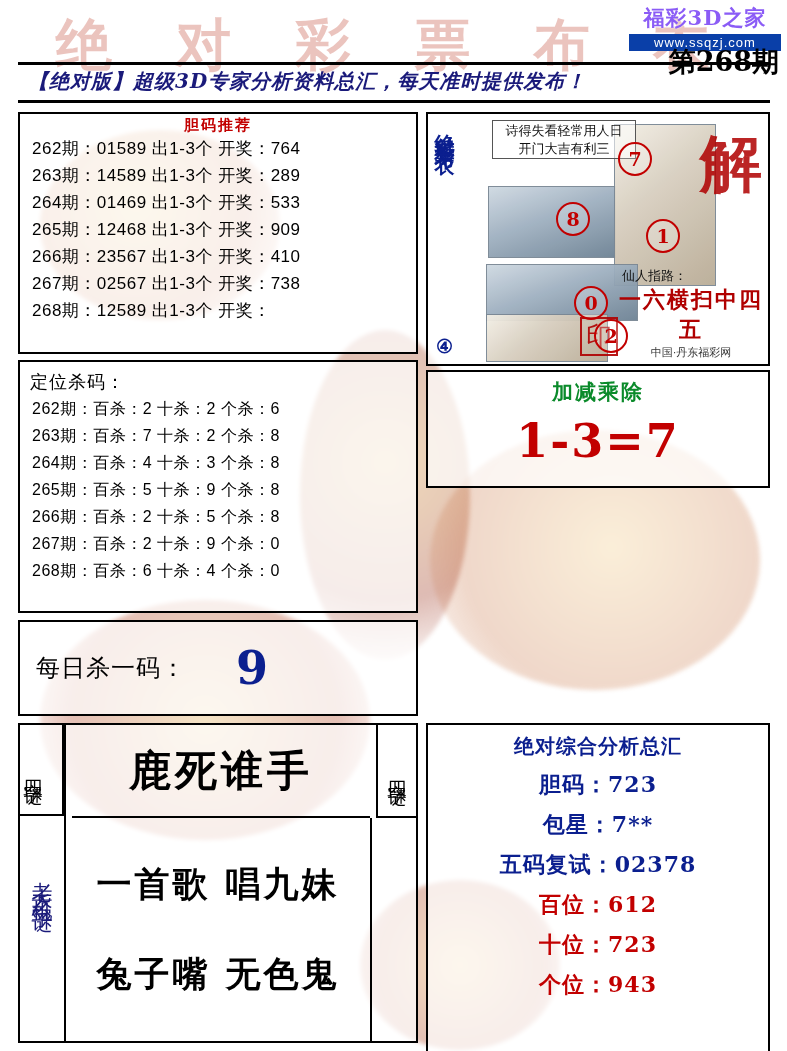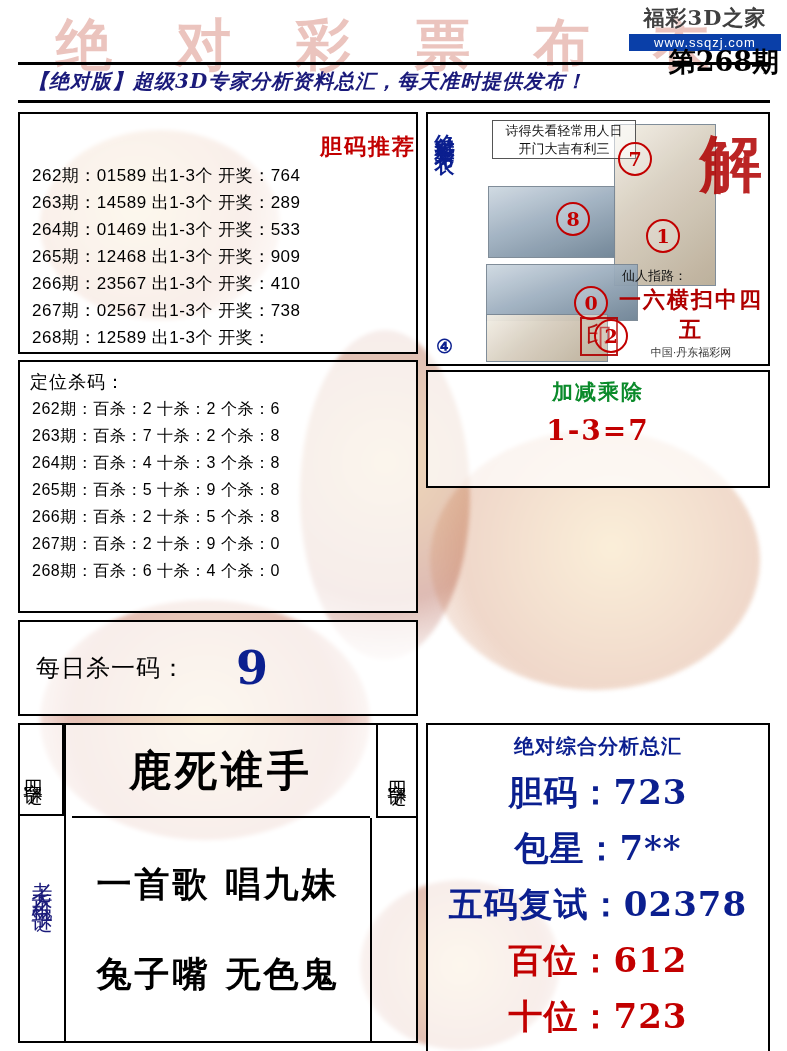--- a/index.html
+++ b/index.html
@@ -46,21 +46,21 @@
     top: 4px;
     right: 6px;
     width: 152px;
     text-align: center;
     z-index: 5;
   }
   .logo-main {
     font-family: "DejaVu Serif", serif;
     font-size: 21px;
     font-weight: bold;
-    color: #404040;
+    color: #8b5cf6;
     letter-spacing: 1px;
     text-shadow: 0 0 2px #fff;
   }
   .logo-url {
     background: #0a3fa8;
     color: #fff;
     font-size: 13px;
     letter-spacing: 1px;
     padding: 1px 0;
     margin-top: 2px;
@@ -105,26 +105,26 @@
     position: absolute;
     border: 2px solid #000;
     background: rgba(255,255,255,0.72);
     box-sizing: border-box;
     z-index: 3;
   }
 
   
   #panel-dan { left: 18px; top: 112px; width: 400px; height: 242px; }
   .dan-title {
-    text-align: right;
-    font-family: "DejaVu Serif", serif;
-    font-size: 22px;
+    text-align: center;
+    font-family: "DejaVu Serif", serif;
+    font-size: 15px;
     font-weight: bold;
     color: #c20000;
-    margin-top: 18px;
+    margin-top: 2px;
     letter-spacing: 2px;
   }
   .dan-row {
     font-size: 17px;
     color: #000;
     padding: 2px 0 2px 12px;
     white-space: nowrap;
     letter-spacing: .5px;
   }
 
@@ -322,41 +322,41 @@
     font-family: "DejaVu Serif", serif;
     font-size: 21px;
     font-weight: bold;
     color: #0a8a2a;
     margin-top: 6px;
     letter-spacing: 2px;
   }
   .jjcc-eq {
     text-align: center;
     font-family: "DejaVu Serif", serif;
-    font-size: 28px;
+    font-size: 46px;
     font-weight: bold;
     color: #c20000;
     margin-top: 8px;
     letter-spacing: 2px;
   }
 
   #panel-sum { left: 426px; top: 723px; width: 344px; height: 380px; }
   .sum-title {
     text-align: center;
     font-family: "DejaVu Serif", serif;
     font-size: 20px;
     font-weight: bold;
     color: #0b1f8f;
     margin-top: 8px;
     letter-spacing: 1px;
   }
   .sum-row {
     text-align: center;
     font-family: "DejaVu Serif", serif;
-    font-size: 34px;
+    font-size: 22px;
     font-weight: bold;
     margin-top: 10px;
     letter-spacing: 1px;
     white-space: nowrap;
   }
   .sum-row.blue { color: #0b1f8f; }
   .sum-row.red  { color: #c20000; }
 </style>
 </head>
 <body>

